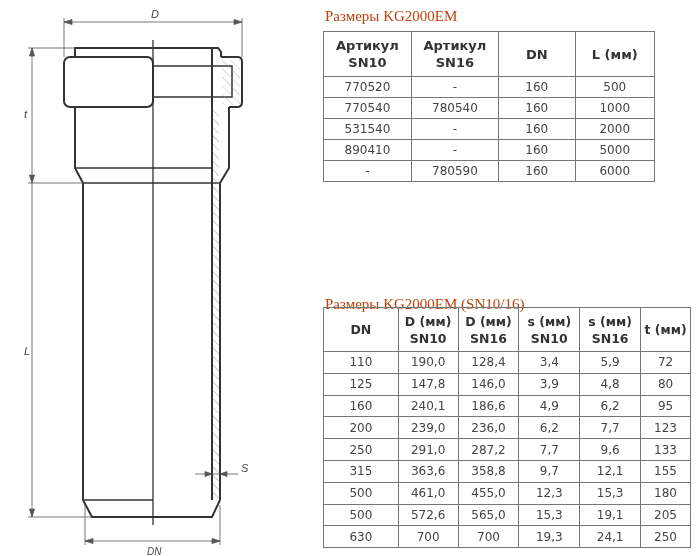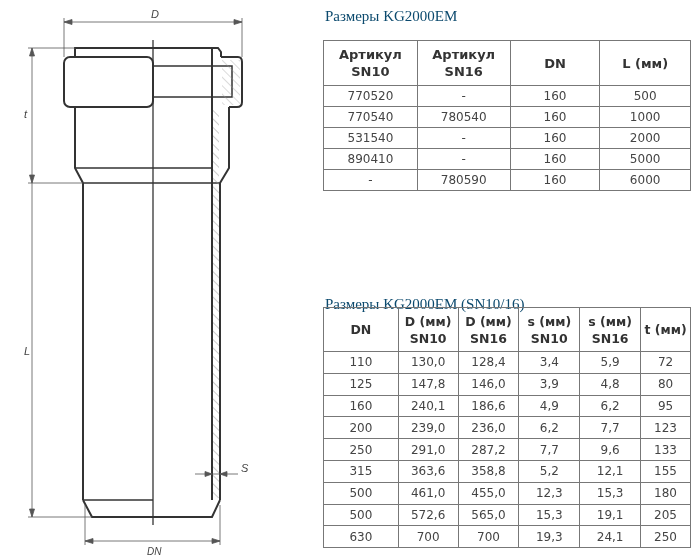--- a/index.html
+++ b/index.html
@@ -1,23 +1,23 @@
 <!DOCTYPE html>
 <html><head>
 <meta charset="utf-8">
 <style>
   html,body{margin:0;padding:0;background:#fff;}
   body{width:700px;height:556px;position:relative;overflow:hidden;font-family:"Liberation Sans",sans-serif;color:#333;}
   #drawing{position:absolute;left:0;top:0;width:310px;height:556px;}
-  .caption{position:absolute;font-family:"Liberation Serif",serif;font-size:15px;color:#0c4a6e;white-space:nowrap;}
+  .caption{position:absolute;font-family:"Liberation Serif",serif;font-size:15px;color:#c2410c;white-space:nowrap;}
   table.spec{position:absolute;border-collapse:collapse;font-family:"DejaVu Sans",sans-serif;color:#444;}
   table.spec td, table.spec th{border:1px solid #777;text-align:center;padding:0;}
   table.spec th{font-weight:bold;font-size:13px;line-height:17px;color:#333;}
   table.spec td{font-size:12px;height:20px;}
-  #t1{left:323px;top:40px;width:368px;}
+  #t1{left:323px;top:31px;width:332px;}
   #t1 th{height:44px;}
   #t2{left:323px;top:307px;width:368px;}
   #t2 th{height:43px;font-size:12.5px;}
   #t2 td{height:20.8px;}
   .hdr-sub{display:block;}
 </style>
 </head>
 <body>
 
 <svg id="drawing" viewBox="0 0 310 556" xmlns="http://www.w3.org/2000/svg">
@@ -179,21 +179,21 @@
       <th>
           <span class="hdr-sub">s (мм)</span>
           <span class="hdr-sub">SN16</span>
         </th>
       <th><span>t (мм)</span></th>
     </tr>
   </thead>
   <tbody>
     <tr>
         <td>110</td>
-        <td>130,0</td>
+        <td>190,0</td>
         <td>128,4</td>
         <td>3,4</td>
         <td>5,9</td>
         <td>72</td>
       </tr>
     <tr>
         <td>125</td>
         <td>147,8</td>
         <td>146,0</td>
         <td>3,9</td>
@@ -221,21 +221,21 @@
         <td>291,0</td>
         <td>287,2</td>
         <td>7,7</td>
         <td>9,6</td>
         <td>133</td>
       </tr>
     <tr>
         <td>315</td>
         <td>363,6</td>
         <td>358,8</td>
-        <td>5,2</td>
+        <td>9,7</td>
         <td>12,1</td>
         <td>155</td>
       </tr>
     <tr>
         <td>500</td>
         <td>461,0</td>
         <td>455,0</td>
         <td>12,3</td>
         <td>15,3</td>
         <td>180</td>

